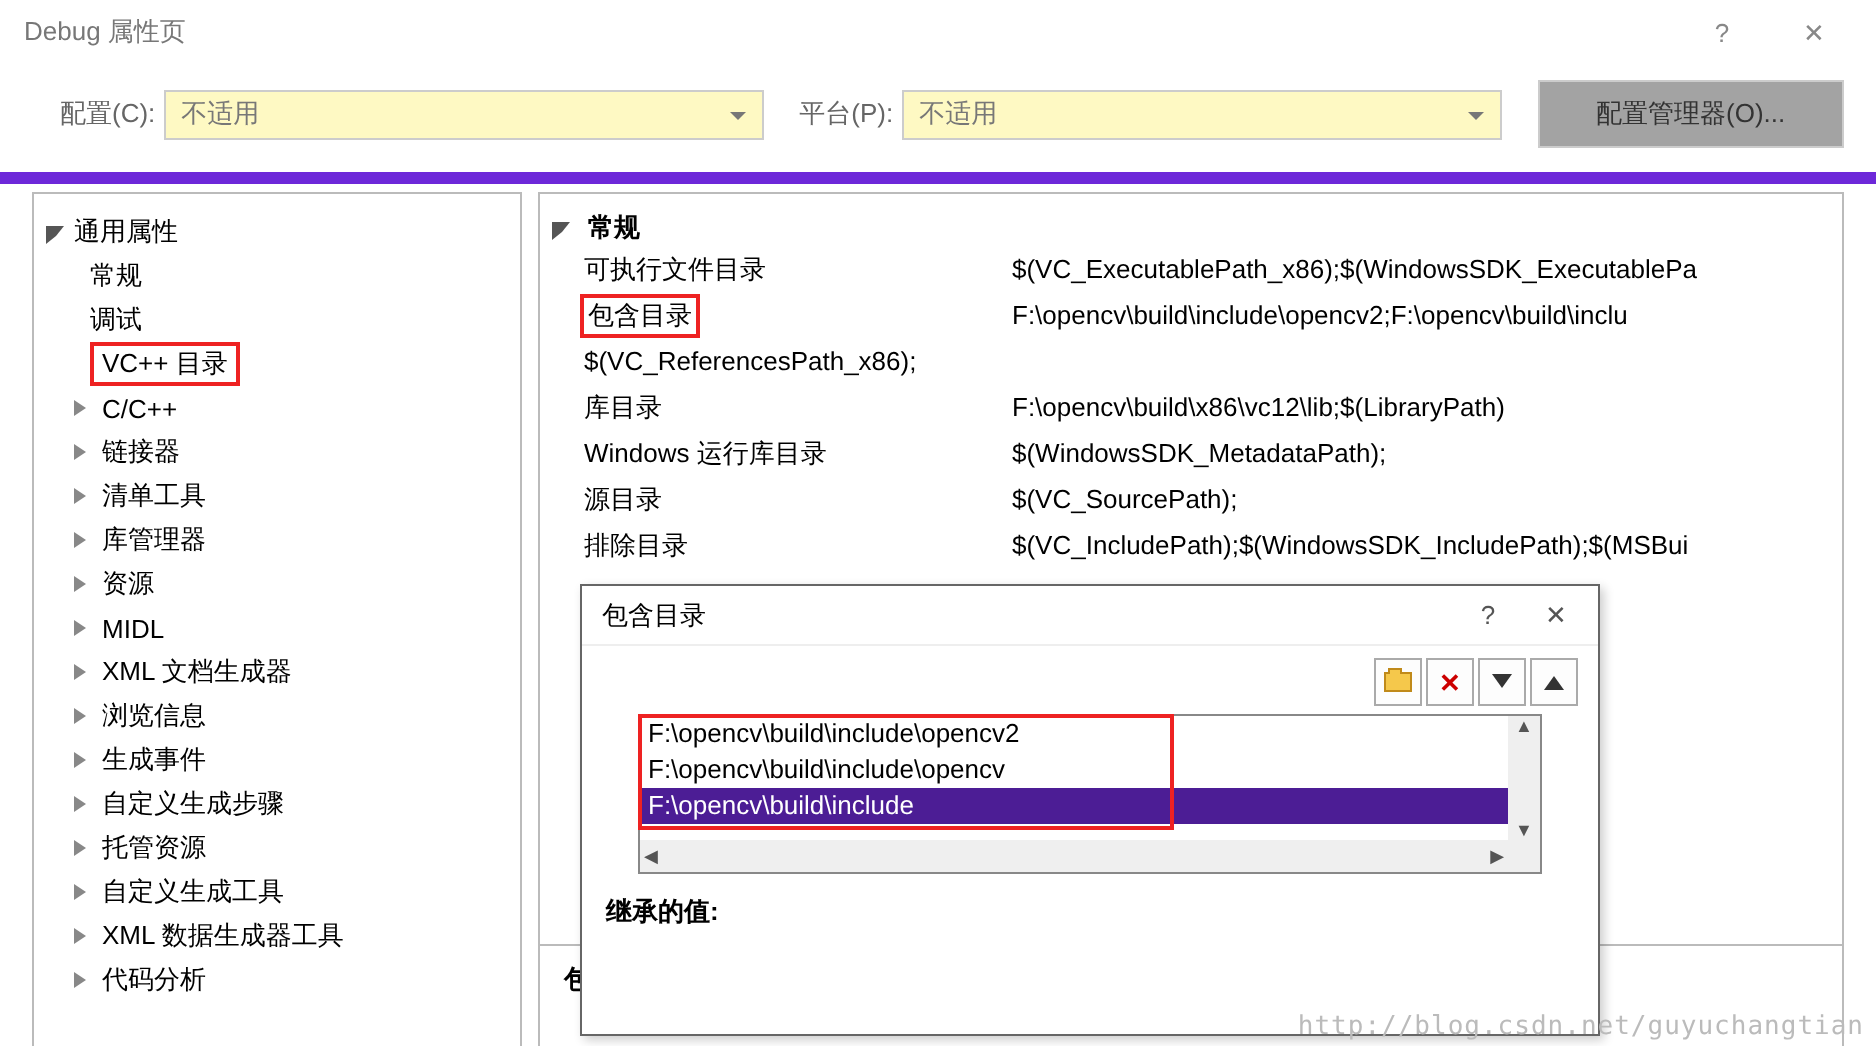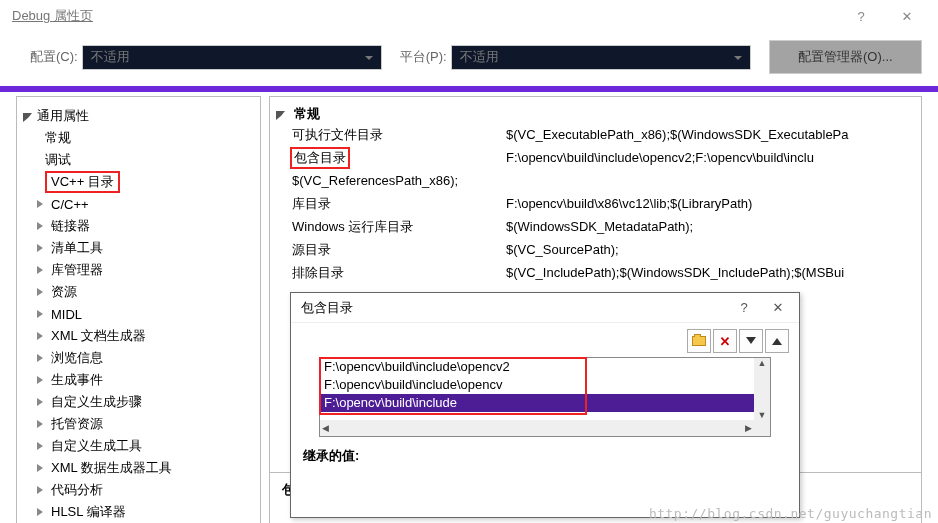--- a/index.html
+++ b/index.html
@@ -1,22 +1,22 @@
 <!DOCTYPE html>
 <html><head>
 <meta charset="utf-8">
 <style>
   * { box-sizing: border-box; font-family: "Microsoft YaHei", "Segoe UI", sans-serif; font-size: 13px; }
   body { margin: 0; background: #fff; width: 938px; height: 523px; overflow: hidden; position: relative; }
   .titlebar { display: flex; align-items: center; height: 32px; padding: 0 8px; color: #777; }
-  .titlebar .title { flex: 1; padding-left: 4px; text-decoration: underline; }
+  .titlebar .title { flex: 1; padding-left: 4px; }
   .titlebar .tbtn { width: 46px; height: 32px; display: flex; align-items: center; justify-content: center; color: #888; }
   .toolbar { display: flex; align-items: center; padding: 8px 16px 12px 30px; gap: 4px; }
   .toolbar label { color: #666; }
-  .combo { background: #0f172a; border: 1px solid #ccc; height: 25px; display: flex; align-items: center; padding: 0 8px; color: #777; position: relative; }
+  .combo { background: #fef9c3; border: 1px solid #ccc; height: 25px; display: flex; align-items: center; padding: 0 8px; color: #777; position: relative; }
   .combo::after { content: ""; border: 4px solid transparent; border-top-color: #777; position: absolute; right: 8px; top: 10px; }
   .button { background: #a3a3a3; border: 1px solid #ccc; height: 26px; display: flex; align-items: center; padding: 16px 10px; color: #333; }
   .main { display: flex; border-top: 6px solid #6d28d9; height: calc(100% - 78px); justify-content: flex-end; }
   .tree { width: 245px; border: 1px solid #bbb; margin: 4px 0 4px 16px; padding: 8px 0; overflow: hidden; }
   .tree-item { display: flex; align-items: center; height: 22px; padding-left: 4px; }
   .tree-item .tri { width: 10px; height: 10px; margin-right: 4px; display: inline-block; }
   .tri.open::before { content: ""; display: block; width: 0; height: 0; border: 4px solid transparent; border-left: 5px solid #555; border-top: 5px solid #555; transform: rotate(0deg); margin-top: 2px; }
   .tri.closed::before { content: ""; display: block; width: 0; height: 0; border: 4px solid transparent; border-left: 6px solid #888; margin-top: 1px; }
   .tree-item.level0 { padding-left: 6px; font-weight: normal; }
   .tree-item.level1 { padding-left: 28px; }
@@ -147,24 +147,20 @@
         <span>自定义生成工具</span>
       </div>
     <div class="tree-item level1b">
         <span class="tri closed"></span>
         <span>XML 数据生成器工具</span>
       </div>
     <div class="tree-item level1b">
         <span class="tri closed"></span>
         <span>代码分析</span>
       </div>
-    <div class="tree-item level1b">
-        <span class="tri closed"></span>
-        <span>HLSL 编译器</span>
-      </div>
   </div>
 
   <div class="content">
     <div class="section-header">
       <span class="tri open"></span>
       <span>常规</span>
     </div>
     <div class="prop-row">
       <div class="prop-label">可执行文件目录</div>
       <div class="prop-value">$(VC_ExecutablePath_x86);$(WindowsSDK_ExecutablePa</div>

